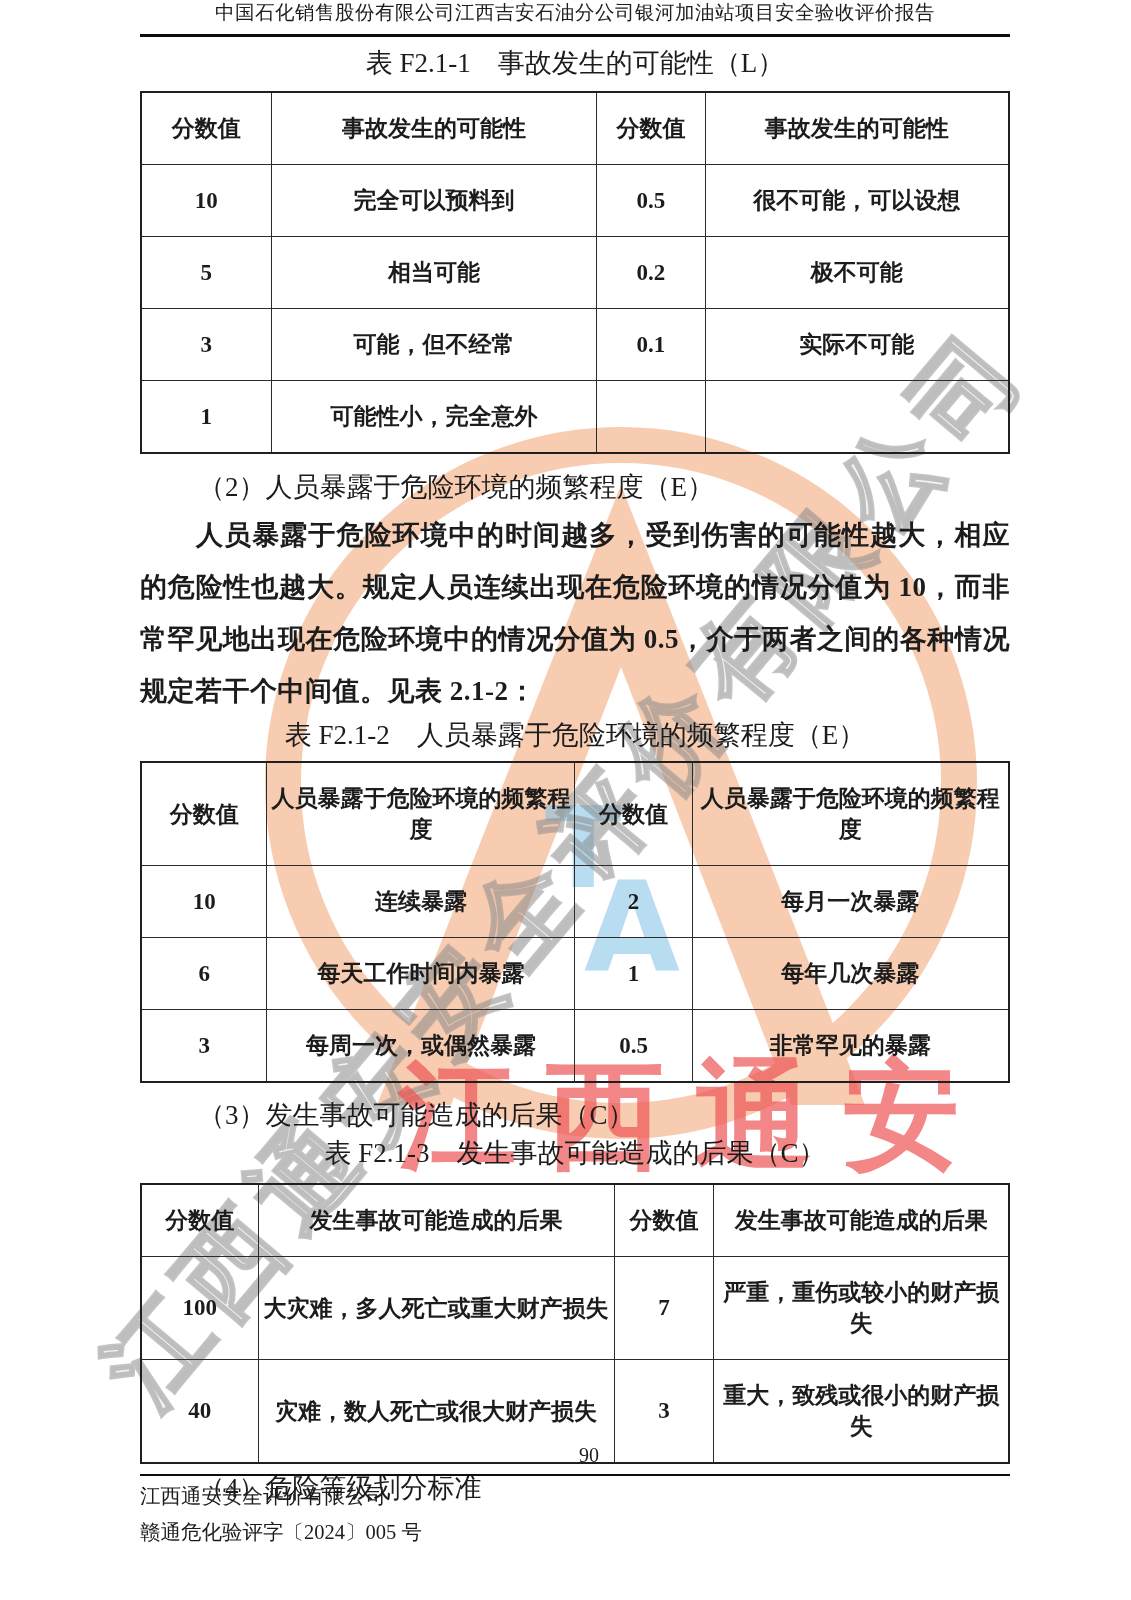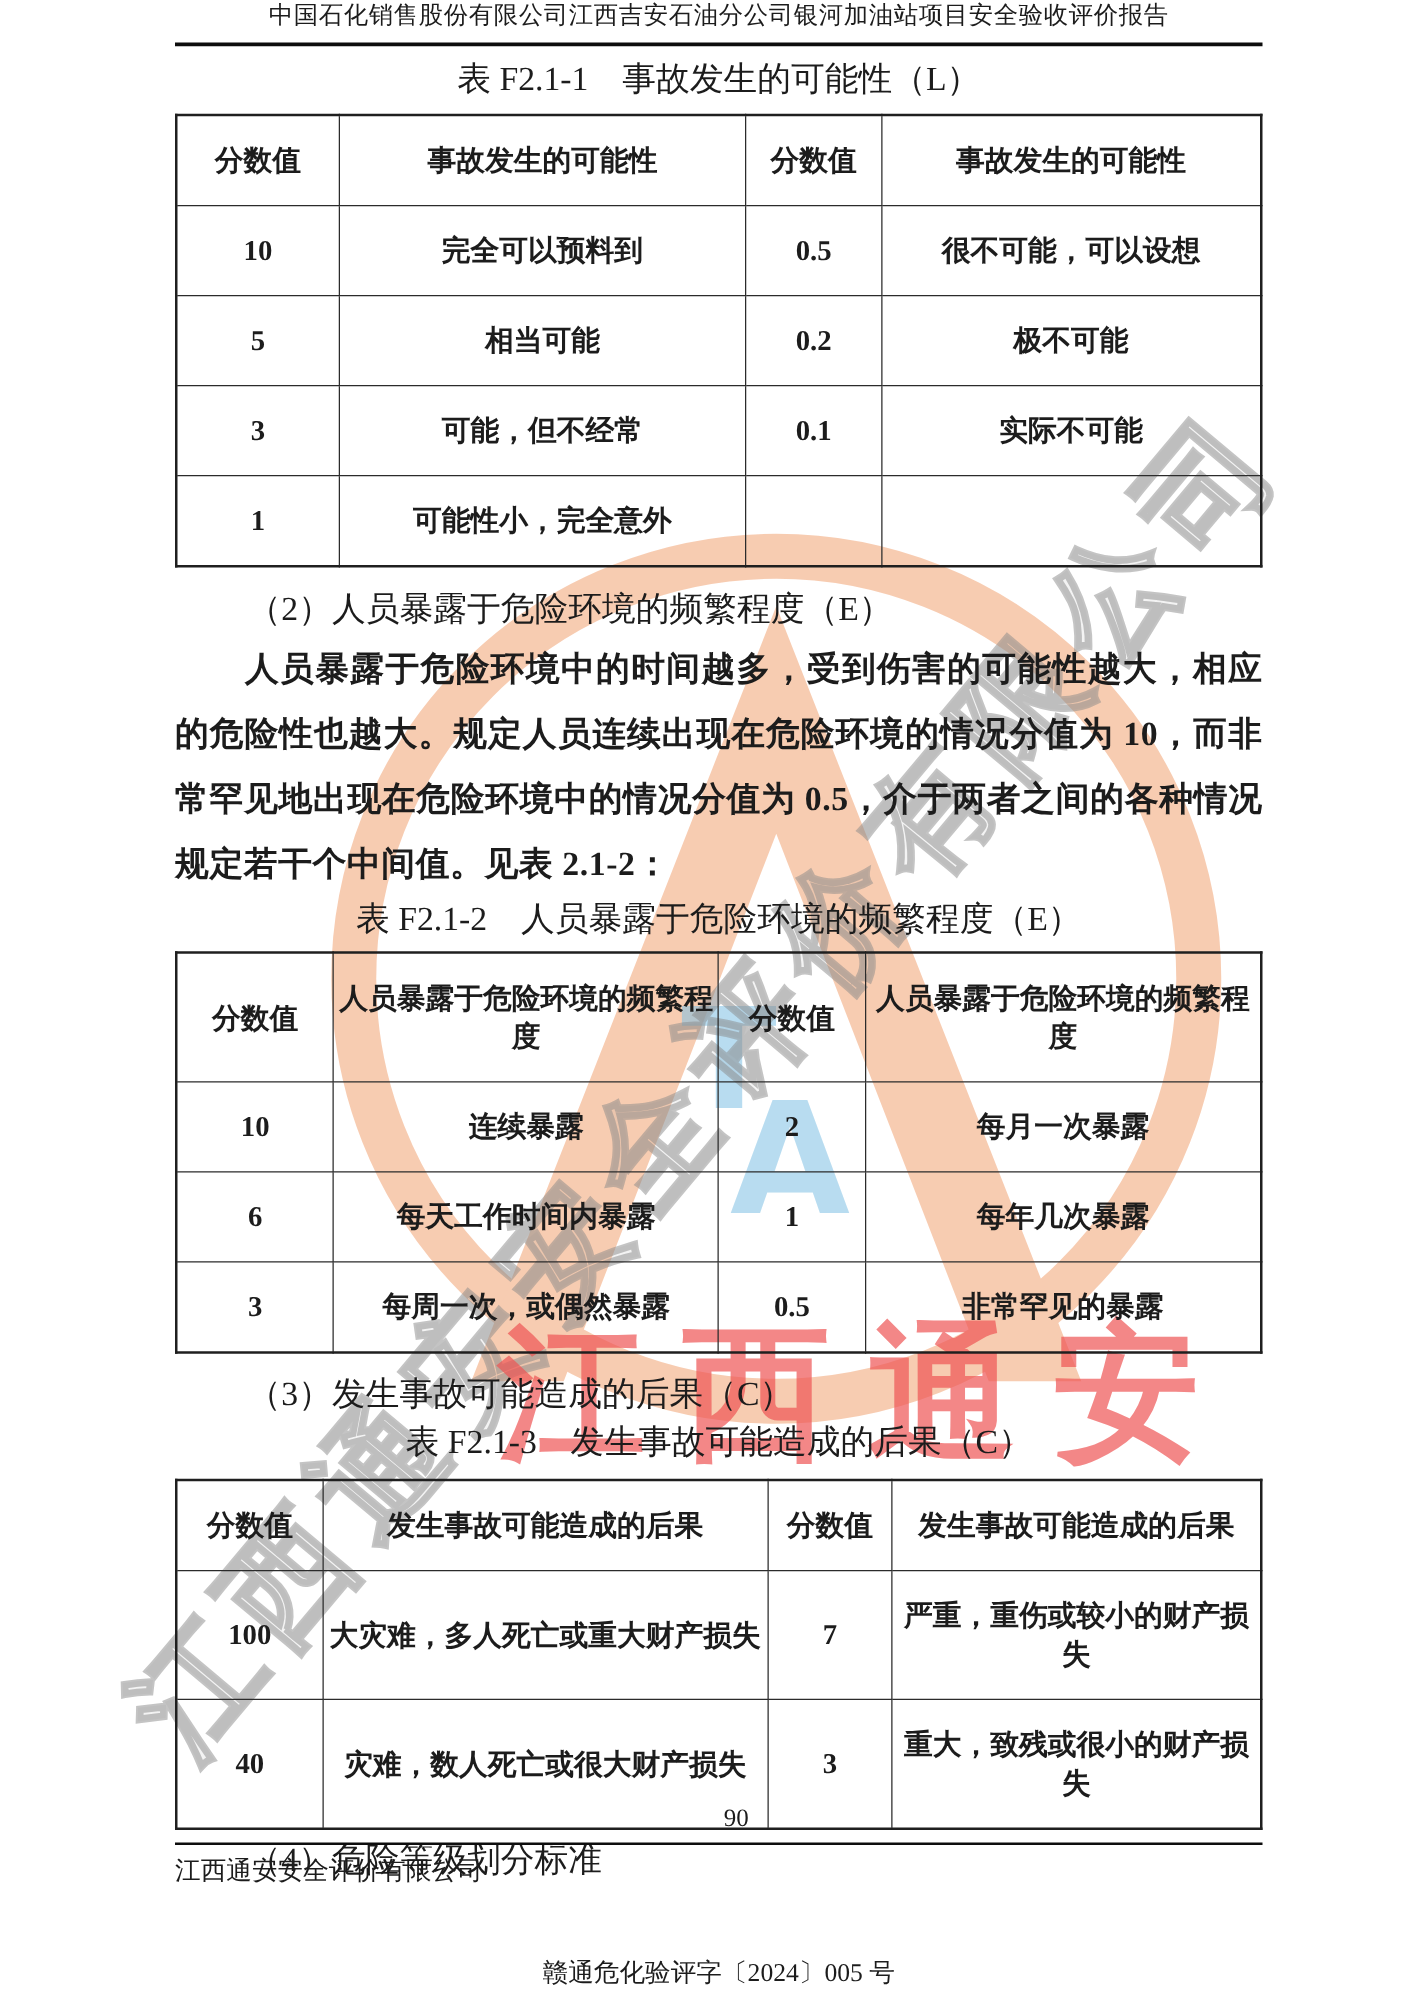--- a/index.html
+++ b/index.html
@@ -54,21 +54,21 @@
   .h3 { margin-top:12px; }
   .h4 { margin-top:4px; }
   .body-para {
     margin-top:2px; font-size:27px; line-height:52px; text-align:justify;
     text-indent:56px; letter-spacing:.5px;font-weight:bold;
   }
   
   .page-number { position:absolute; left:154px; width:870px; top:1444px; text-align:center; font-size:20px; z-index:1; }
   .footer-rule { position:absolute; left:140px; width:870px; top:1474px; border-top:2px solid #0d0d0d; z-index:1; }
   .footer-left  { position:absolute; left:140px; top:1482px; font-size:20.5px; z-index:1; }
-  .footer-right { position:absolute; left:140px; width:870px; top:1564px; text-align:center; font-size:20.5px; z-index:1; }
+  .footer-right { position:absolute; left:140px; width:870px; top:1518px; text-align:left; font-size:20.5px; z-index:1; }
 </style>
 </head>
 <body>
 
 <div class="wm-layer">
   <svg class="wm-logo" width="756" height="756" viewBox="0 0 756 756">
     <circle cx="378" cy="378" r="338" fill="none" stroke="#f09a66" stroke-width="36"></circle>
     <path fill="#f09a66" d="M378 80 L622 700 L548 700 L378 262 L208 700 L134 700 Z"></path>
   </svg>
   <span class="wm-blue-t">T</span>

